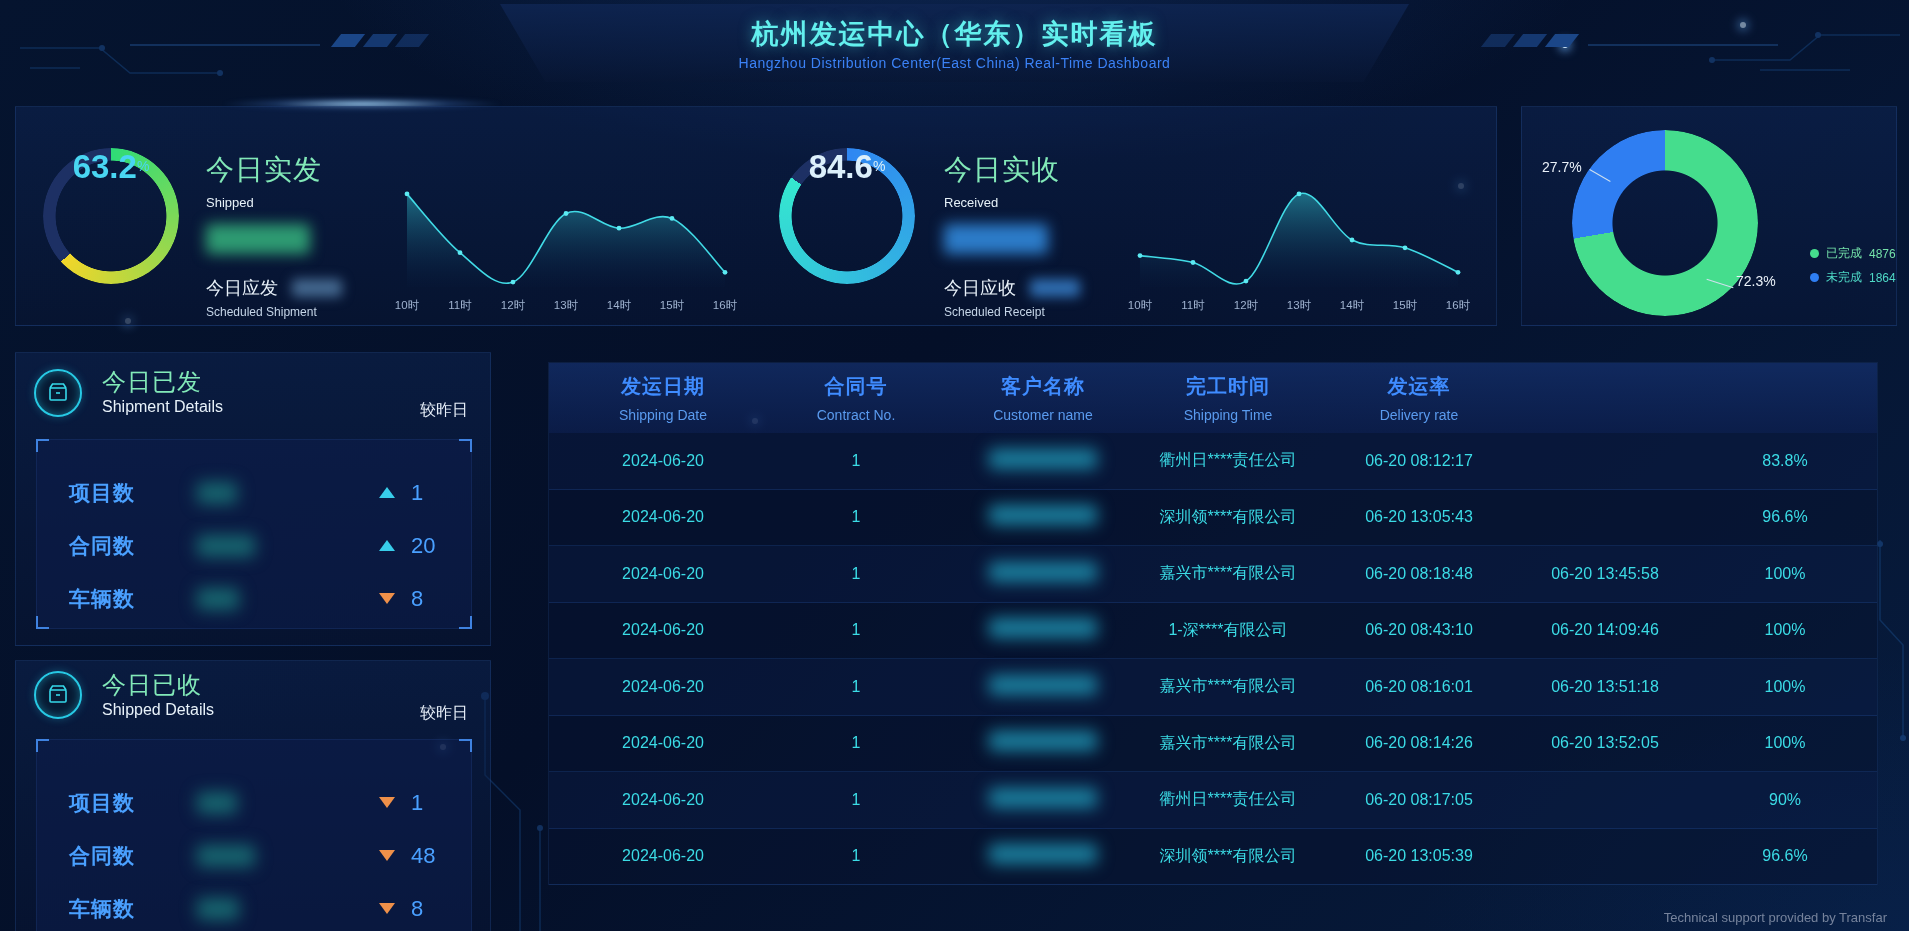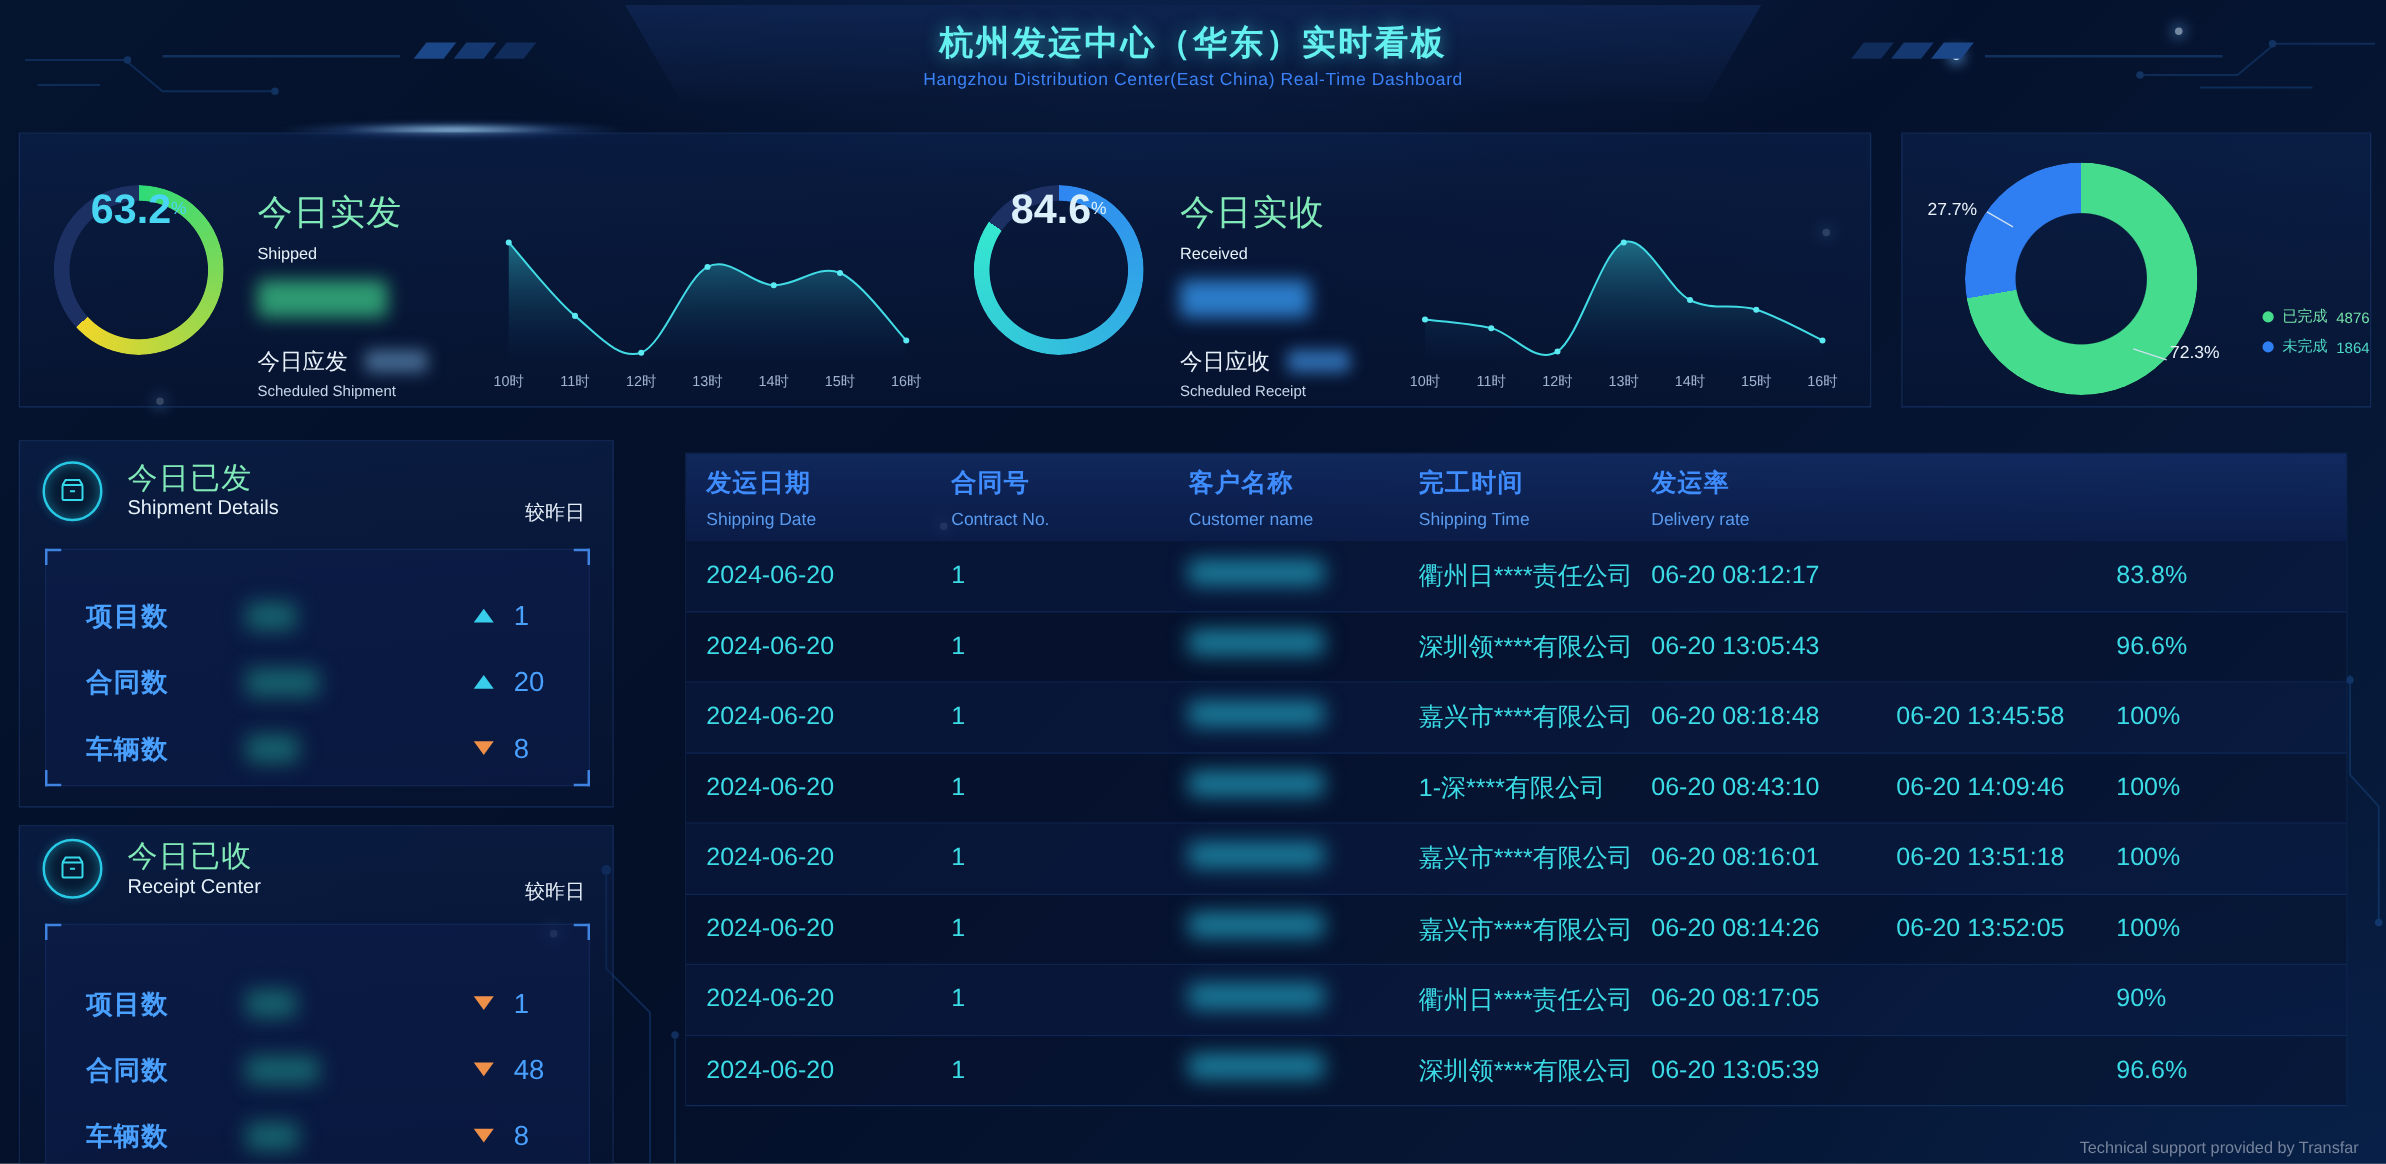--- a/index.html
+++ b/index.html
@@ -92,29 +92,29 @@
   .srow:nth-of-type(1) .row-blob { width:40px; }
   .srow:nth-of-type(2) .row-blob { width:58px; }
   .srow:nth-of-type(3) .row-blob { width:42px; }
   .tri { position:absolute; left:342px; width:0; height:0;
     border-left:8px solid transparent; border-right:8px solid transparent; }
   .tri.up { border-bottom:11px solid #38cdea; }
   .tri.down { border-top:11px solid #ef9049; }
   .delta { position:absolute; left:374px; font-size:22px; color:#4aa0ff; }
   
   .table-panel { left:548px; top:362px; width:1330px; height:523px;
-    background:rgba(8,20,50,.40); border:1px solid rgba(64,128,220,.12); }
+    background:rgba(8,20,50,.40); border:1px solid rgba(64,128,220,.12);text-align:center; }
   .thead { display:grid; grid-template-columns:196px 190px 184px 186px 196px 176px 1fr;
     height:70px; padding-left:16px; align-content:center;
     background:linear-gradient(180deg, rgba(25,58,130,.55), rgba(15,36,92,.55)); }
   .th-cn { font-size:20px; font-weight:bold; color:#3f8cff; letter-spacing:1px; }
   .th-en { font-size:14px; color:#5a9bef; margin-top:7px; }
   .tbody .trow { display:grid; grid-template-columns:196px 190px 184px 186px 196px 176px 1fr;
     height:56.5px; padding-left:16px; align-items:center;
-    border-bottom:1px solid rgba(46,98,190,.22); font-size:20px; color:#3bdce6; }
+    border-bottom:1px solid rgba(46,98,190,.22); font-size:16px; color:#3bdce6; }
   .tbody .trow:nth-child(odd) { background:rgba(14,34,80,.30); }
   .tbody .trow:nth-child(even) { background:rgba(7,18,46,.25); }
   .contract-blob { width:108px; height:20px; background:#1b7f9e; filter:blur(8px); }
   
   .footer { position:absolute; right:22px; bottom:6px; font-size:13px; color:#76839c; }
   svg text { font-family:"Liberation Sans","DejaVu Sans",sans-serif; }
 </style>
 </head>
 <body>
 
@@ -318,21 +318,21 @@
 
 <div class="panel" style="left:15px;top:660px;width:476px;height:272px">
   <div class="sp-icon" style="top:10px">
     <svg width="24" height="24" viewBox="0 0 24 24" fill="none" stroke="#36d9ea" stroke-width="1.6">
       <rect x="4" y="7" width="16" height="12" rx="1"></rect>
         <path d="M4 7 L6.5 3 H17.5 L20 7"></path>
         <path d="M10 12 h4"></path>
     </svg>
   </div>
   <div class="sp-cn" style="top:8px">今日已收</div>
-  <div class="sp-en" style="top:40px">Receipt Center</div>
+  <div class="sp-en" style="top:40px">Shipped Details</div>
   <div class="sp-compare" style="top:42px">较昨日</div>
   <div class="sbox" style="top:78px;height:240px;padding-top:36px">
     <span class="corner tl"></span>
       <span class="corner tr"></span>
     <div class="srow">
       <span class="slabel">项目数</span>
       <span class="blob row-blob"></span>
       <span class="tri down"></span>
       <span class="delta">1</span>
     </div>

